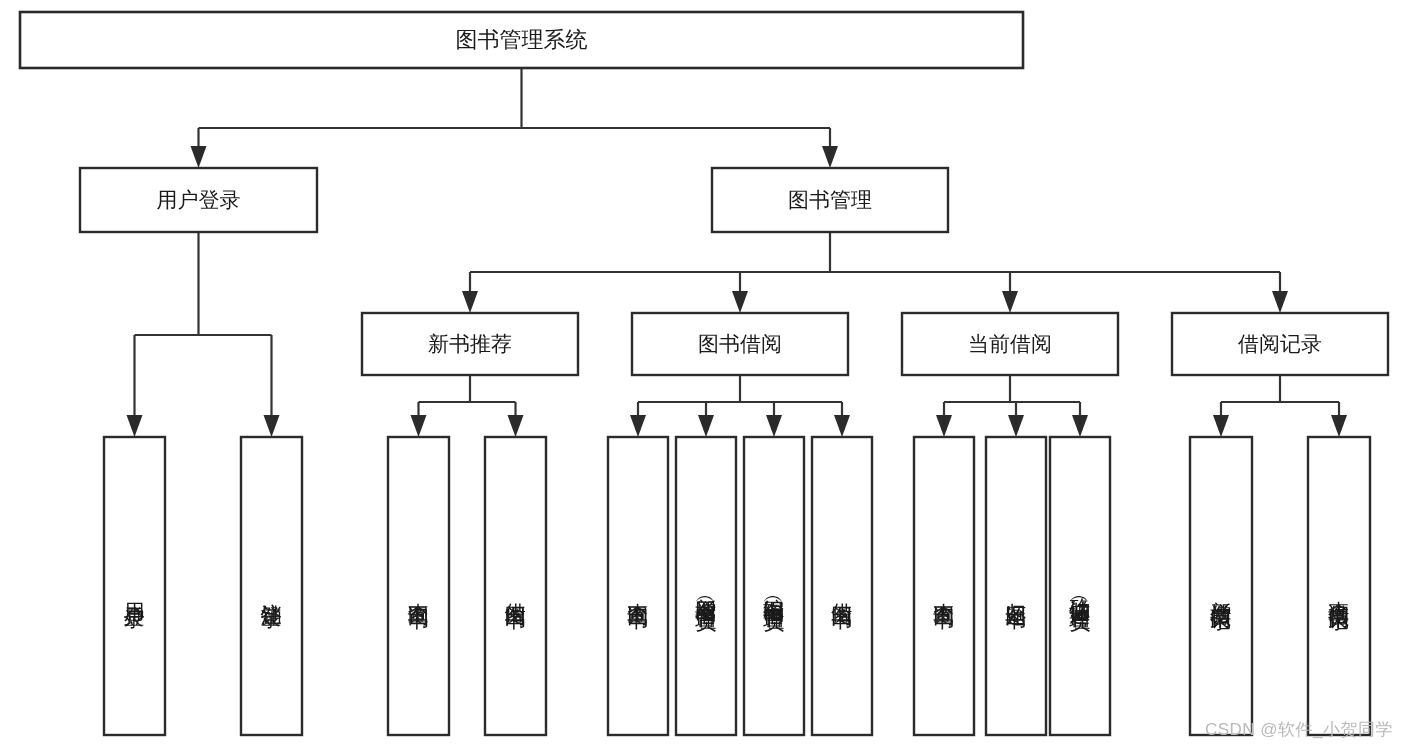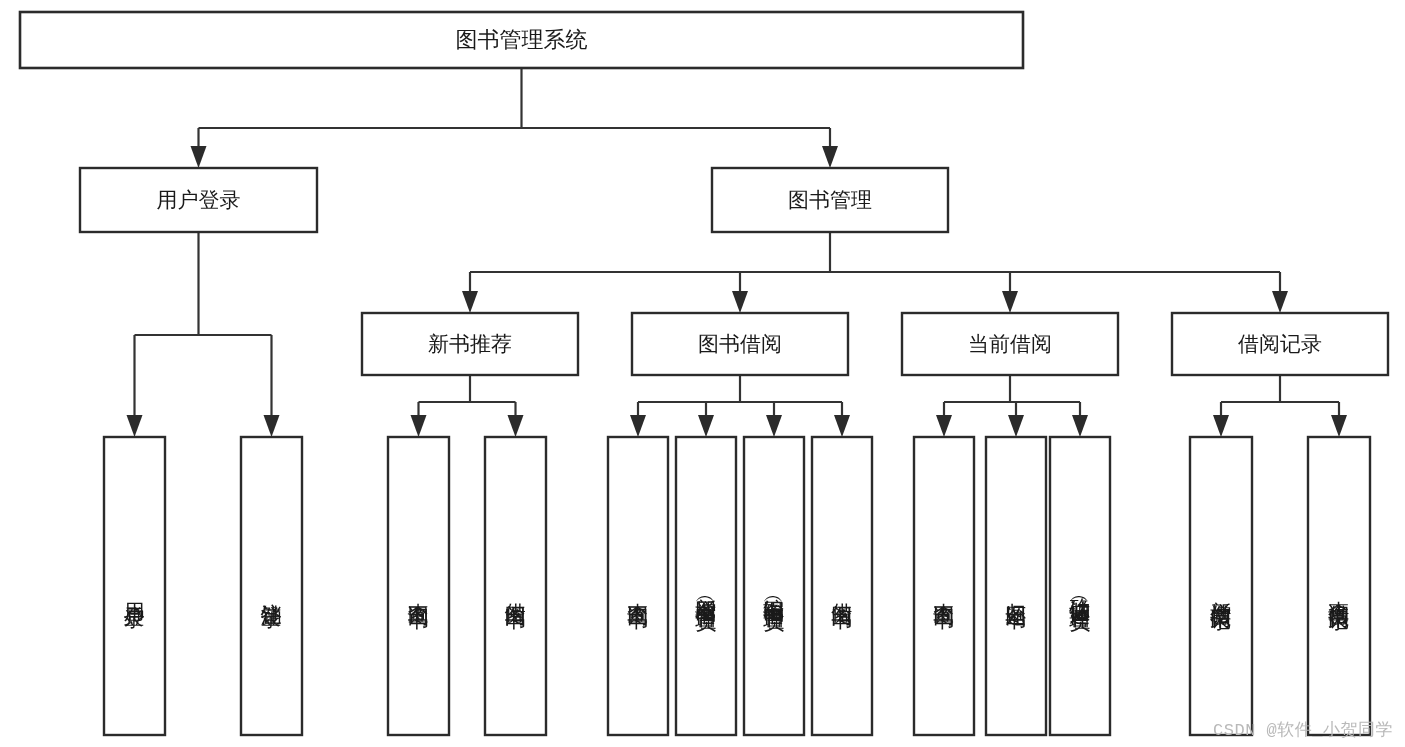--- a/index.html
+++ b/index.html
@@ -68,21 +68,21 @@
     font-size: 21px;
     line-height: 1.02;
     letter-spacing: 2px;
     color: #1a1a1a;
     white-space: nowrap;
   }
   #watermark {
     position: absolute;
     right: 12px;
     bottom: 6px;
-    font-family: Liberation Mono, monospace;
+    font-family: Liberation Sans, sans-serif;
     font-size: 17px;
     color: #b9b9b9;
     letter-spacing: 0.5px;
     white-space: nowrap;
     pointer-events: none;
     text-align: right;
   }
 </style>
 </head>
 <body>

